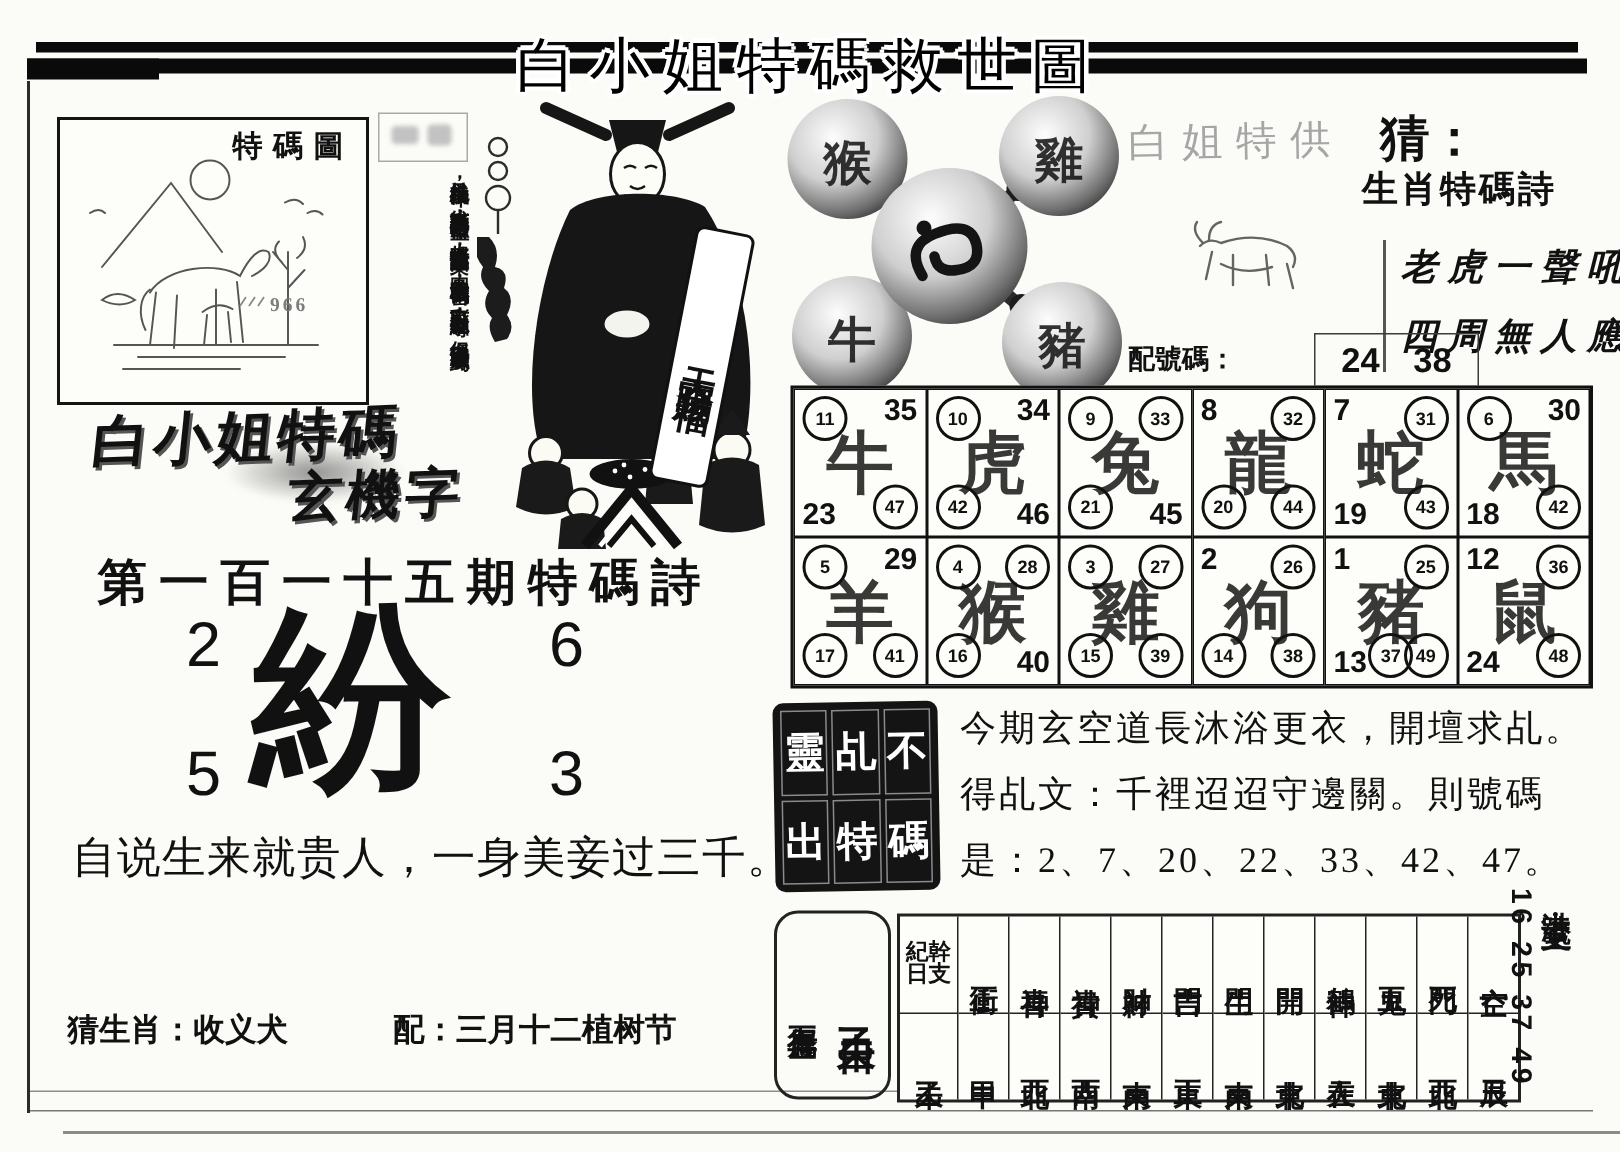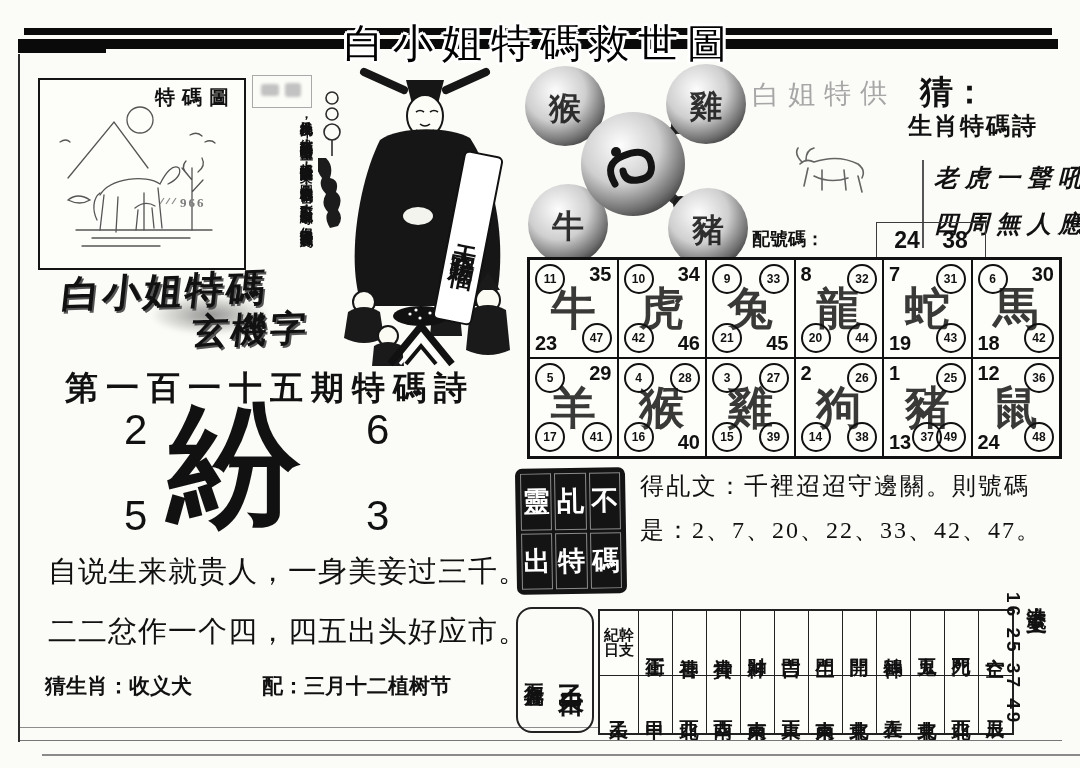--- a/index.html
+++ b/index.html
@@ -175,21 +175,20 @@
   <div class="abs brand-smudge"></div>
   <div class="abs brand1">白小姐特碼</div>
   <div class="abs brand2">玄機字</div>
   <div class="abs issue-title">第一百一十五期特碼詩</div>
   <div class="abs big-char">紛</div>
   <span class="abs corner-num" style="left:124px;top:406px;">2</span>
   <span class="abs corner-num" style="left:366px;top:406px;">6</span>
   <span class="abs corner-num" style="left:124px;top:492px;">5</span>
   <span class="abs corner-num" style="left:366px;top:492px;">3</span>
   <div class="abs poem" style="top:552px;">自说生来就贵人，一身美妾过三千。</div>
-  <div class="abs poem" style="top:612px;">二二忿作一个四，四五出头好应市。</div>
   <span class="abs hint" style="left:45px;top:672px;">猜生肖：收义犬</span>
   <span class="abs hint" style="left:262px;top:672px;">配：三月十二植树节</span>
   <div class="abs thin-line" style="left:20px;top:727px;width:625px;"></div>
 
   <svg class="abs" style="left:518px;top:62px;" width="230" height="196" viewBox="0 0 230 196">
     <defs>
       <radialGradient id="sph" cx="38%" cy="32%" r="75%">
         <stop offset="0%" stop-color="#fdfdfd"></stop>
           <stop offset="50%" stop-color="#cfcfcf"></stop>
         <stop offset="85%" stop-color="#6d6d6d"></stop>
@@ -326,20 +325,21 @@
 
   <div class="abs stamp">
     <b>靈</b>
     <b>乩</b>
     <b>不</b>
     <b>出</b>
     <b>特</b>
     <b>碼</b>
   </div>
   <div class="abs oracle-text">
+    <div>今期玄空道長沐浴更衣，開壇求乩。</div>
     <div>得乩文：千裡迢迢守邊關。則號碼</div>
     <div>是：2、7、20、22、33、42、47。</div>
   </div>
 
   <div class="abs day-box">
     <span class="vtext d1">乙未日</span>
     <span class="vtext d2">五行属金</span>
   </div>
   <div class="abs dtable">
       <div class="dcol">

